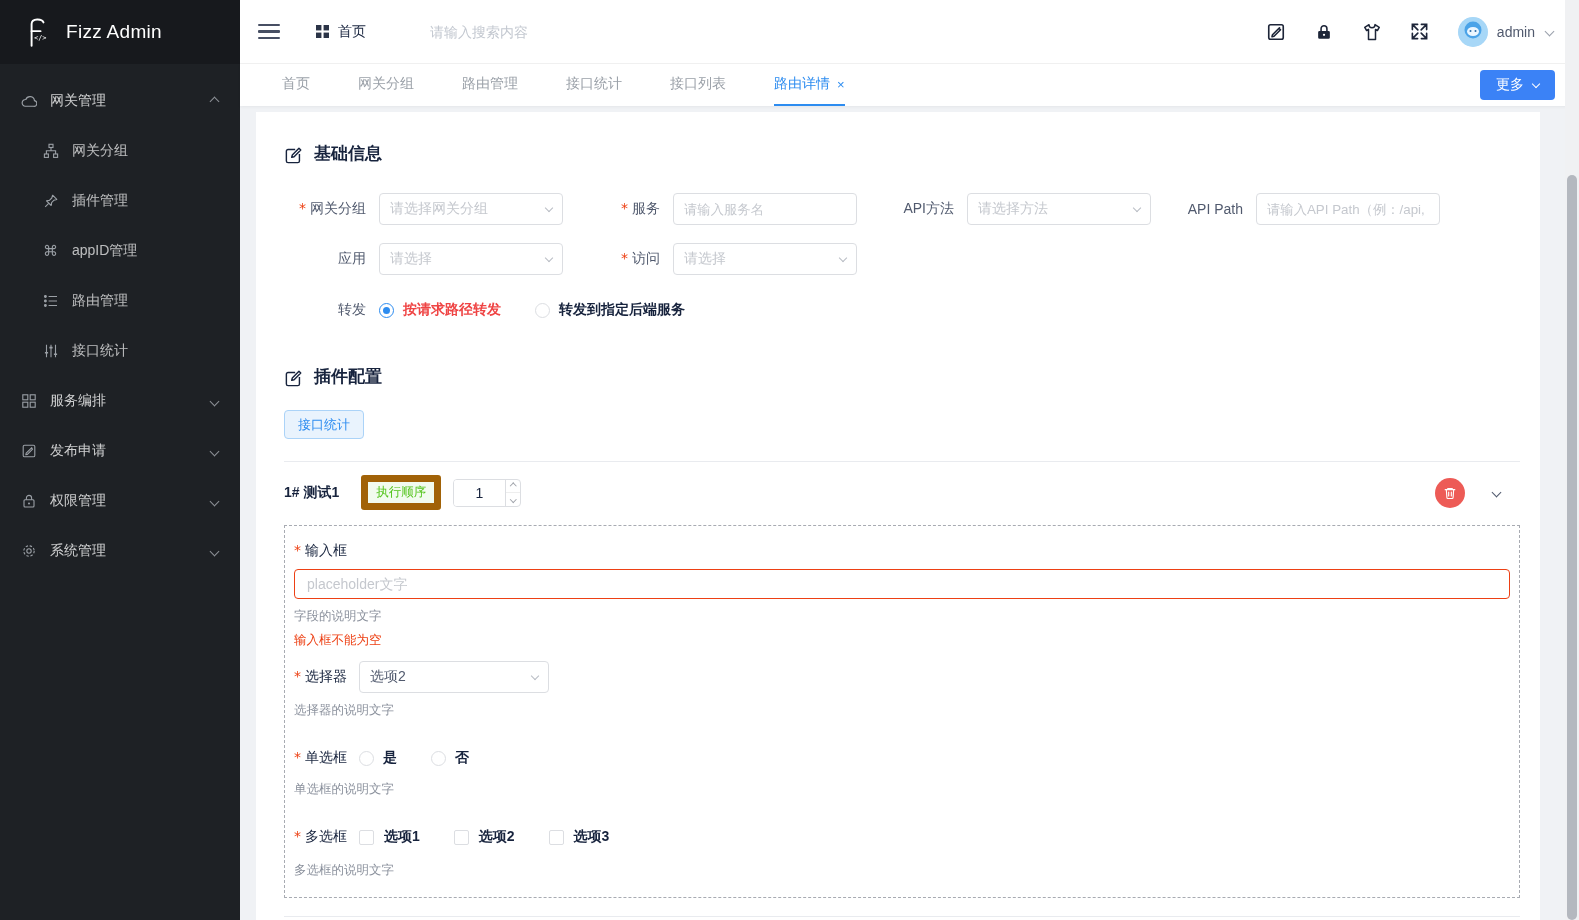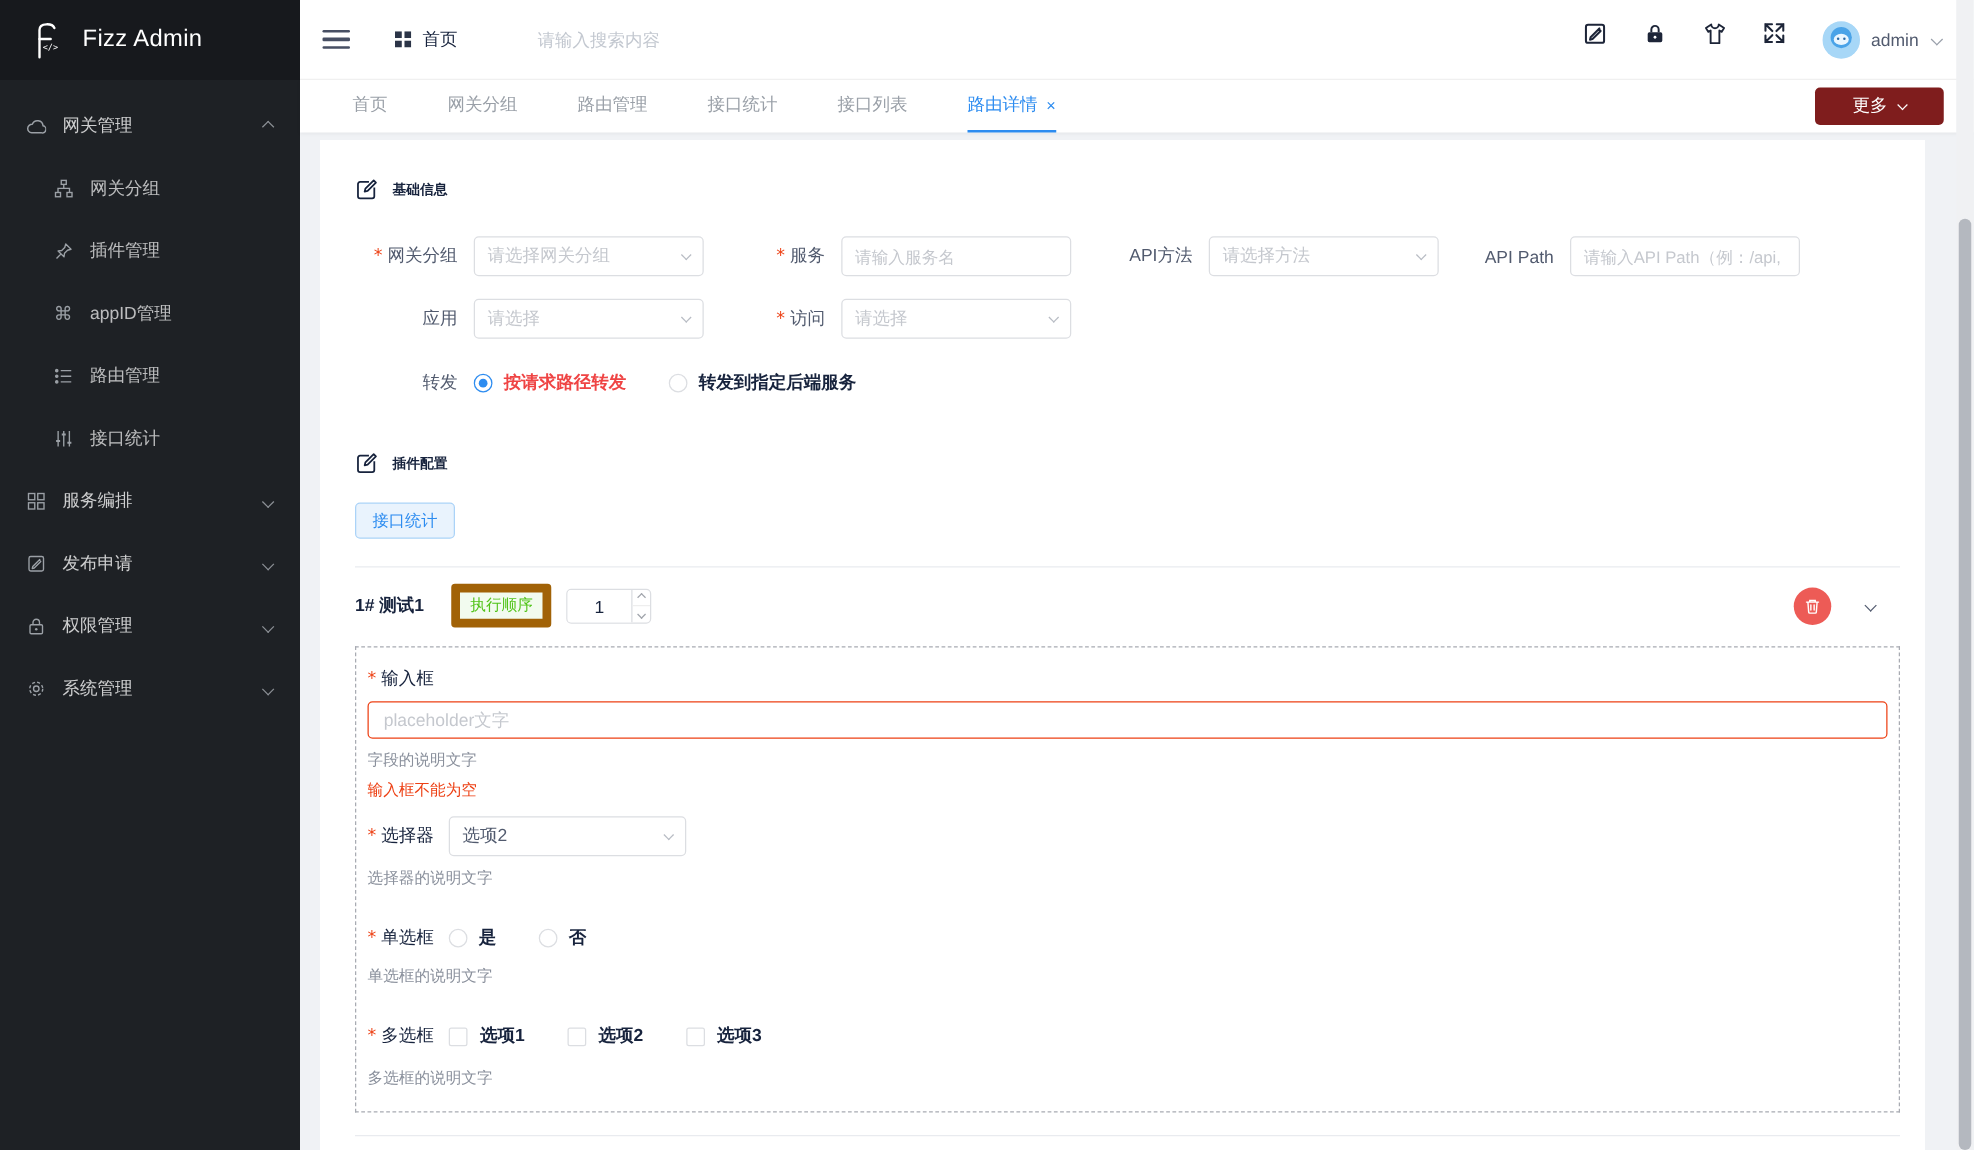--- a/index.html
+++ b/index.html
@@ -23,41 +23,41 @@
 
   
   .main { flex:1; display:flex; flex-direction:column; position:relative; background:#f0f2f5; }
 
   .topbar { height:64px; background:#fff; display:flex; align-items:center; padding:0 26px 0 18px; border-bottom:1px solid #f2f2f2; flex:none; }
   .burger { width:22px; display:flex; flex-direction:column; gap:4.5px; cursor:pointer; margin-right:36px; }
   .burger i { height:2.2px; background:#474f63; border-radius:1px; display:block; }
   .crumb { display:flex; align-items:center; gap:9px; color:#17233d; margin-right:64px; cursor:pointer; }
   .search-input { border:none; outline:none; font-size:14px; width:240px; color:#515a6e; }
   .search-input::placeholder { color:#c3c8d0; }
-  .top-right { margin-left:auto; display:flex; gap:28px; }
+  .top-right { margin-left:auto; display:flex; align-items:center; gap:28px; }
   .tool-ic { width:20px; height:20px; color:#1d2538; cursor:pointer; display:flex; align-items:center; justify-content:center; }
   .user-box { display:flex; align-items:center; gap:9px; cursor:pointer; }
   .avatar { width:30px; height:30px; border-radius:50%; background:#bfe0f8; overflow:hidden; display:flex; align-items:center; justify-content:center; }
   .user-name { color:#515a6e; font-size:14px; }
   .user-box .chev { color:#9aa0ab; margin-left:2px; }
 
   
   .tabbar { height:42px; background:#fff; display:flex; align-items:stretch; padding:0 24px 0 42px; box-shadow:0 1px 3px rgba(0,0,0,.05); flex:none; position:relative; z-index:2; }
   .tab { display:flex; align-items:center; margin-right:48px; color:#9aa0a8; font-size:14px; cursor:pointer; border-bottom:2px solid transparent; }
   .tab.active { color:#2d8cf0; border-bottom-color:#2d8cf0; }
   .tab .tab-x { font-size:13px; margin-left:7px; color:#2d8cf0; }
   .tab-spacer { flex:1; }
-  .more-btn { align-self:center; background:#7f1d1d; color:#fff; border:none; border-radius:4px; height:30px; padding:0 30px; font-size:14px; display:flex; align-items:center; gap:9px; cursor:pointer; }
+  .more-btn { align-self:center; background:#3b82f6; color:#fff; border:none; border-radius:4px; height:30px; padding:0 16px; font-size:14px; display:flex; align-items:center; gap:9px; cursor:pointer; }
   .more-btn .chev { width:6px; height:6px; margin-top:-2px; }
 
   
   .content { flex:1; padding:6px 39px 0 16px; overflow:hidden; }
   .card { background:#fff; min-height:100%; padding:30px 20px 10px 28px; }
 
-  .sec-title { display:flex; align-items:center; gap:11px; color:#17233d; font-size:11px; font-weight:bold; }
+  .sec-title { display:flex; align-items:flex-end; gap:11px; color:#17233d; font-size:17px; font-weight:bold; }
   .sec-title .t-ic { color:#17233d; }
 
   .form { margin-top:28px; }
   .f-row { display:flex; align-items:center; margin-bottom:18px; }
   .fg { display:flex; align-items:center; }
   .f-label { text-align:right; margin-right:13px; color:#515a6e; font-size:14px; white-space:nowrap; }
   .w1 { width:82px; } .w2 { width:97px; } .w3 { width:97px; } .w4 { width:92px; }
   .req::before { content:"*"; color:#ed4014; margin-right:4px; font-family:"DejaVu Sans",sans-serif; }
   .ctrl { width:184px; height:32px; border:1px solid #dcdee2; border-radius:4px; background:#fff; display:flex; align-items:center; padding:0 10px; cursor:pointer; position:relative; }
   .ctrl .ph { color:#c5c8ce; font-size:14px; flex:1; overflow:hidden; white-space:nowrap; }

